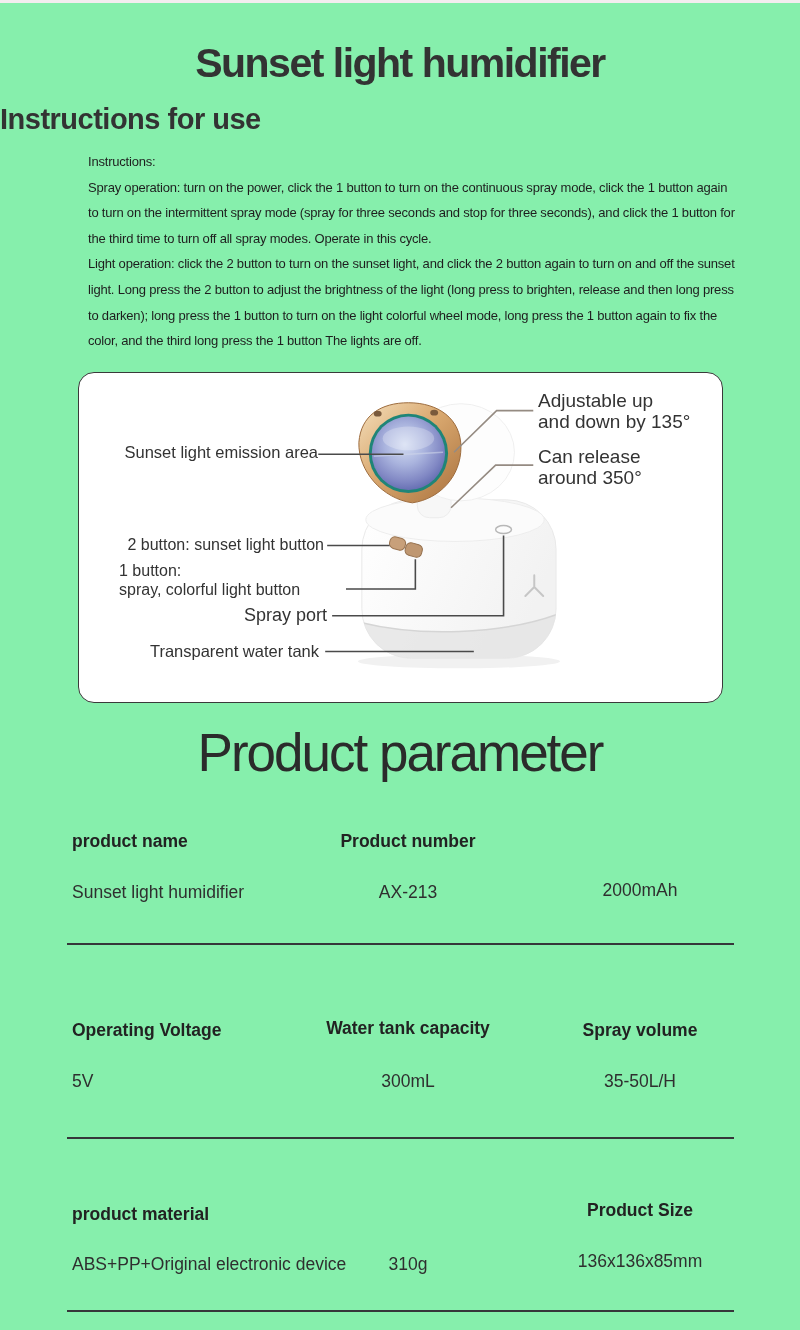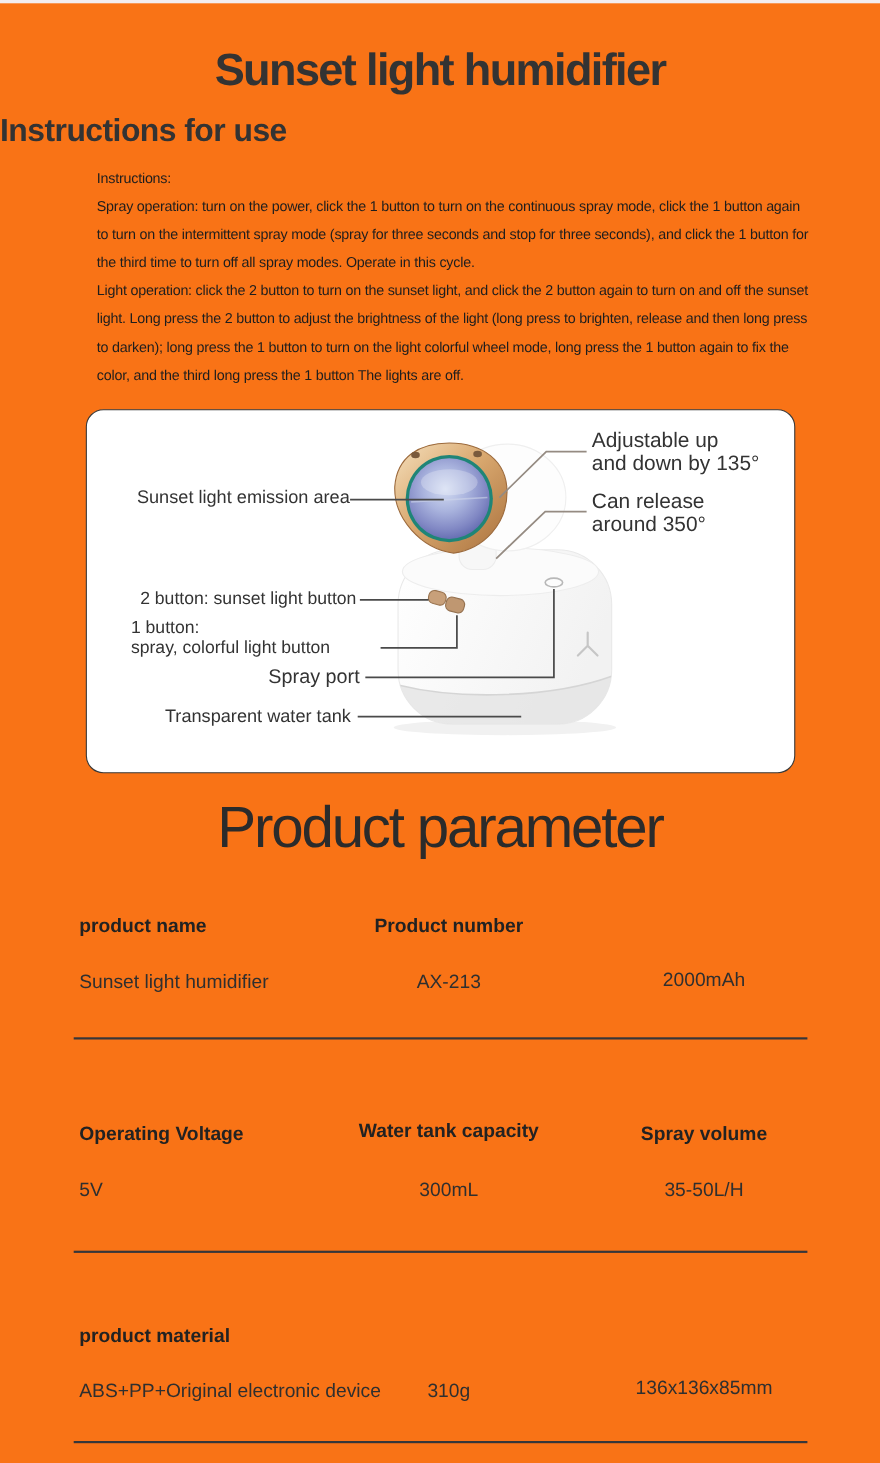--- a/index.html
+++ b/index.html
@@ -1,16 +1,16 @@
 <!DOCTYPE html>
 <html><head>
 <meta charset="utf-8">
 <style>
   html,body{margin:0;padding:0;background:#ffffff;}
-  .page{position:relative;width:800px;height:1330px;background:#f97316;overflow:hidden;
+  .page{position:relative;width:800px;height:1330px;background:#86efac;overflow:hidden;
         font-family:"Liberation Sans",sans-serif;color:#2a2a2a;}
   .top-strip{position:absolute;left:0;top:0;width:800px;height:3px;background:#f3edef;}
 
   .title{position:absolute;left:0;top:40px;width:800px;margin:0;text-align:center;
          font-size:41px;font-weight:700;letter-spacing:-1.5px;color:#333;}
   .subtitle{position:absolute;left:0;top:103px;width:800px;margin:0;text-align:left;
             font-size:29px;font-weight:700;letter-spacing:-0.5px;color:#333;}
 
   .instructions{position:absolute;left:88px;top:149px;width:652px;
                 font-size:13px;line-height:25.6px;letter-spacing:-0.2px;color:#1e1e1e;}
@@ -148,17 +148,18 @@
 
   <div class="cell lab c1" style="top:1020px">Operating Voltage</div>
   <div class="cell lab c2" style="top:1018px">Water tank capacity</div>
   <div class="cell lab c3" style="top:1020px">Spray volume</div>
   <div class="cell c1" style="top:1071px">5V</div>
   <div class="cell c2" style="top:1071px">300mL</div>
   <div class="cell c3" style="top:1071px">35-50L/H</div>
   <div class="divider" style="top:1137px"></div>
 
   <div class="cell lab c1" style="top:1204px">product material</div>
+  <div class="cell lab c3" style="top:1200px">Product Size</div>
   <div class="cell c1" style="top:1254px">ABS+PP+Original electronic device</div>
   <div class="cell c2" style="top:1254px">310g</div>
   <div class="cell c3" style="top:1251px">136x136x85mm</div>
   <div class="divider" style="top:1310px"></div>
 </div>
 
 </body></html>

